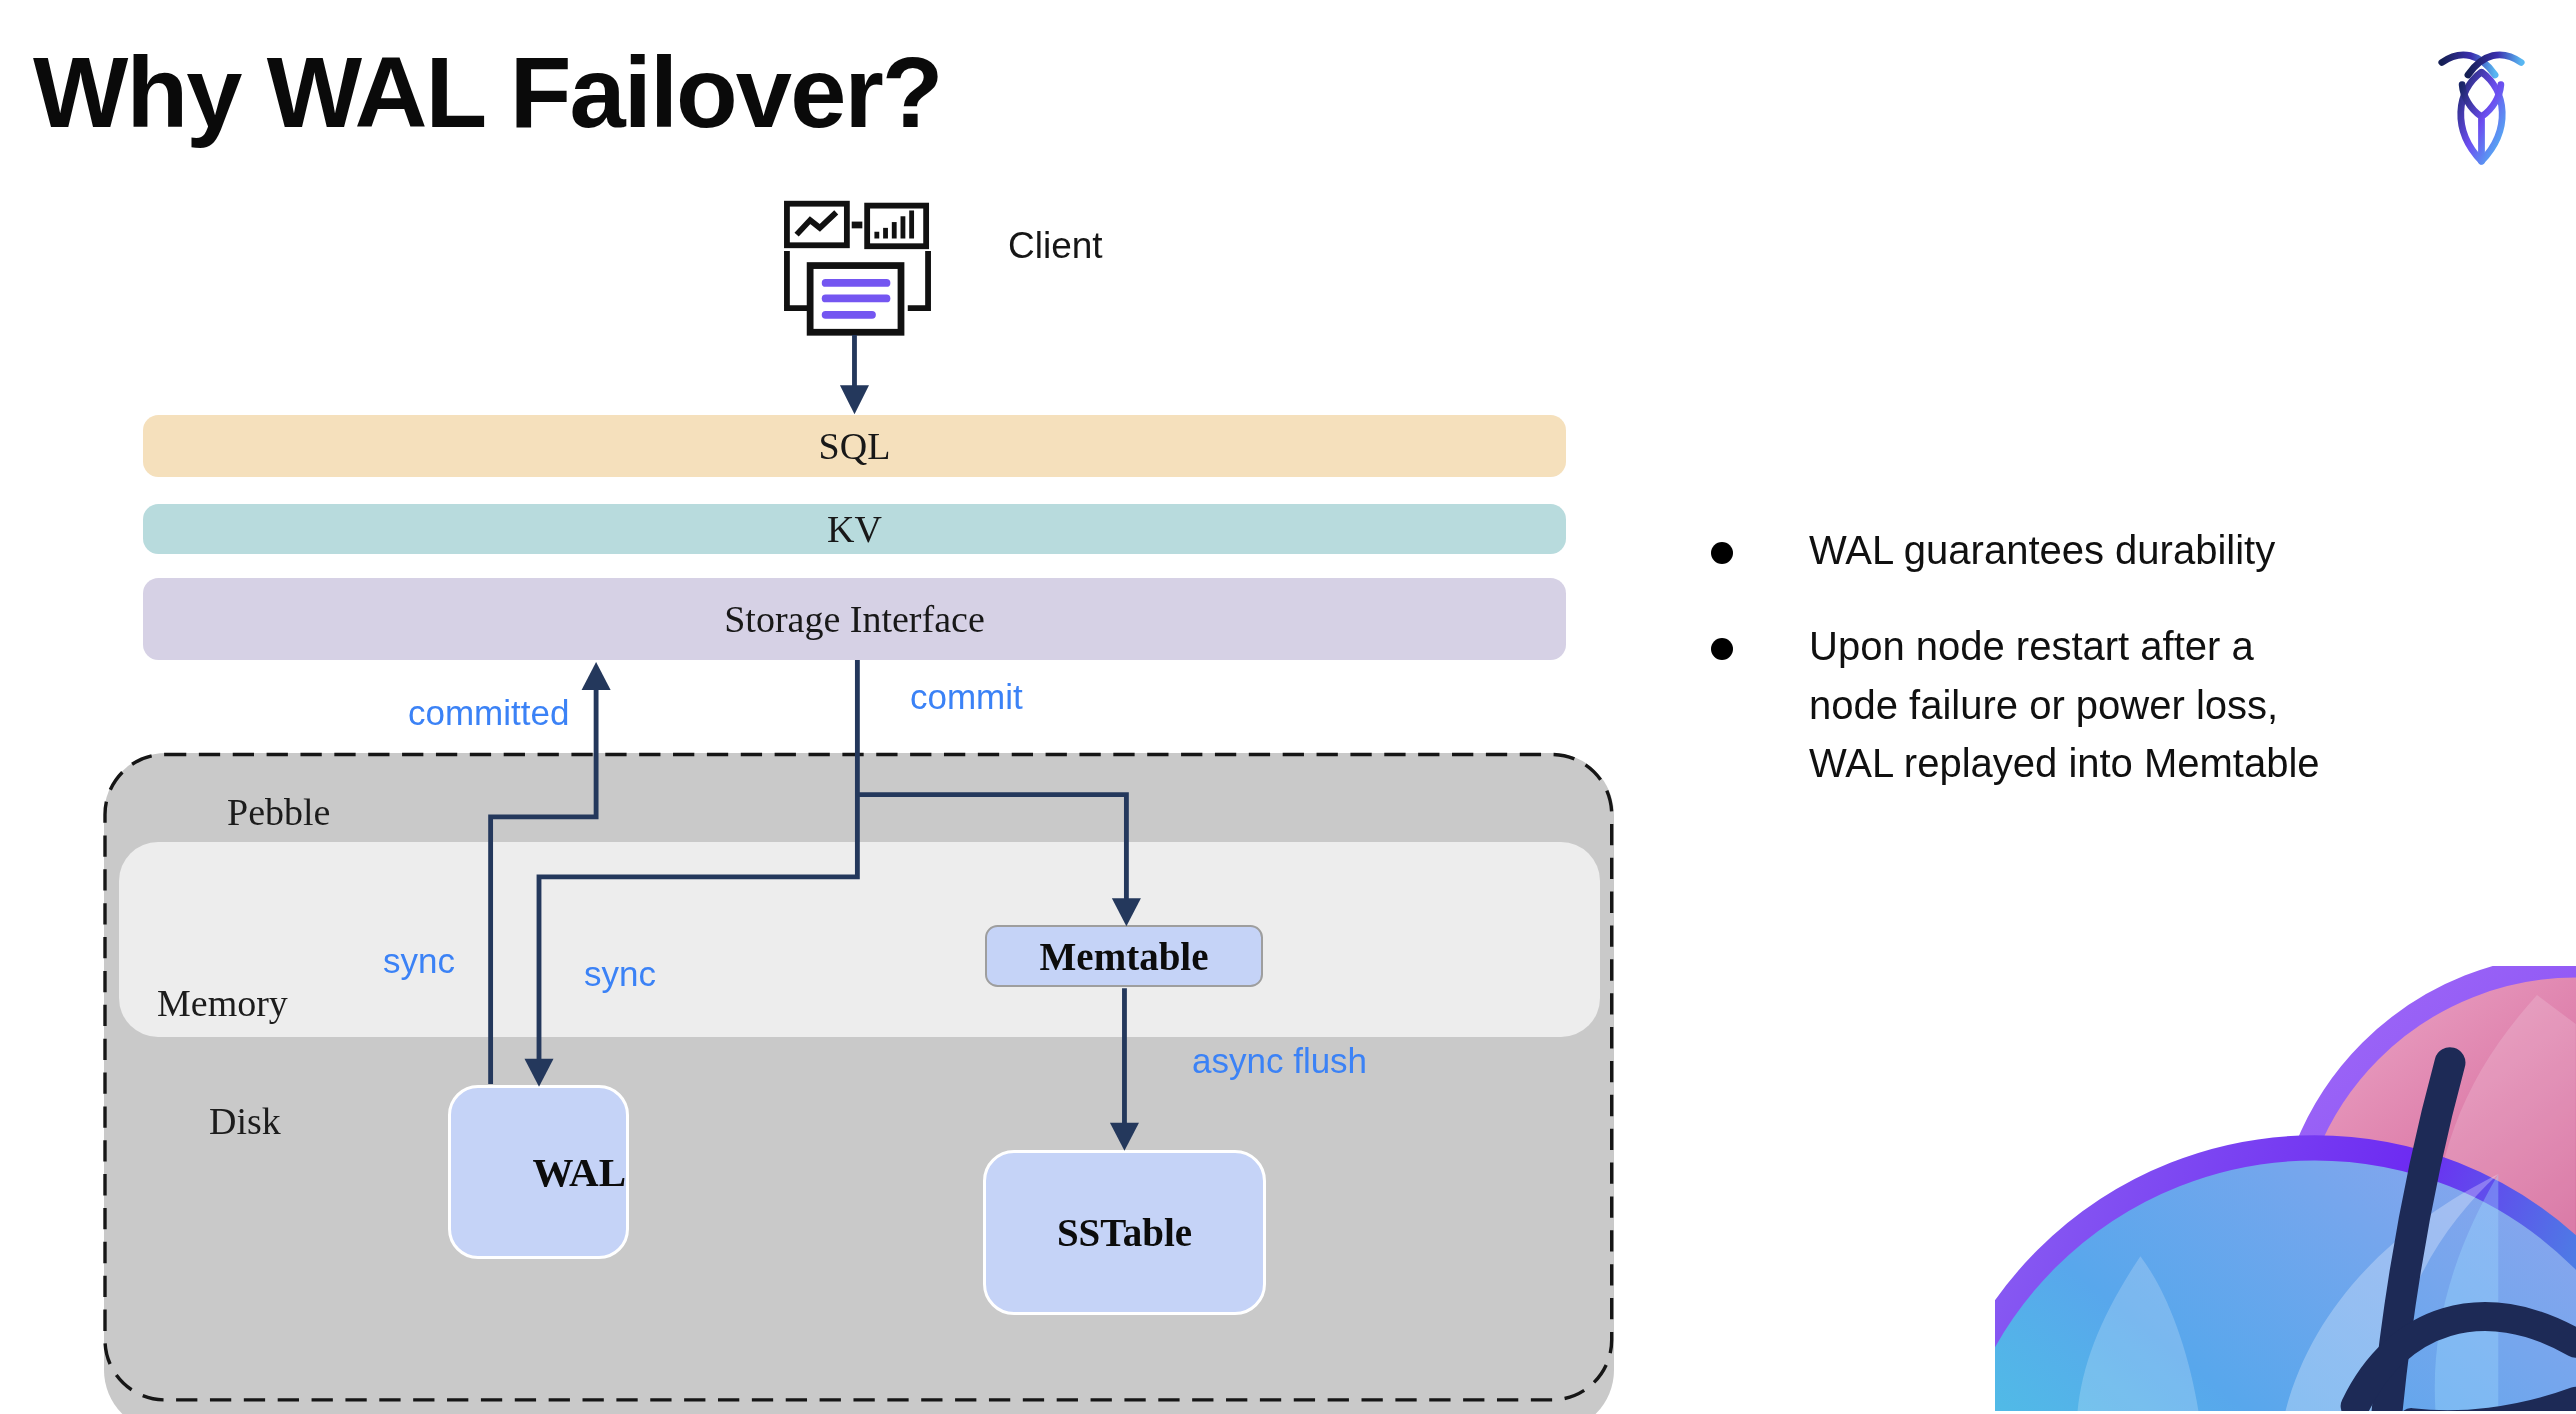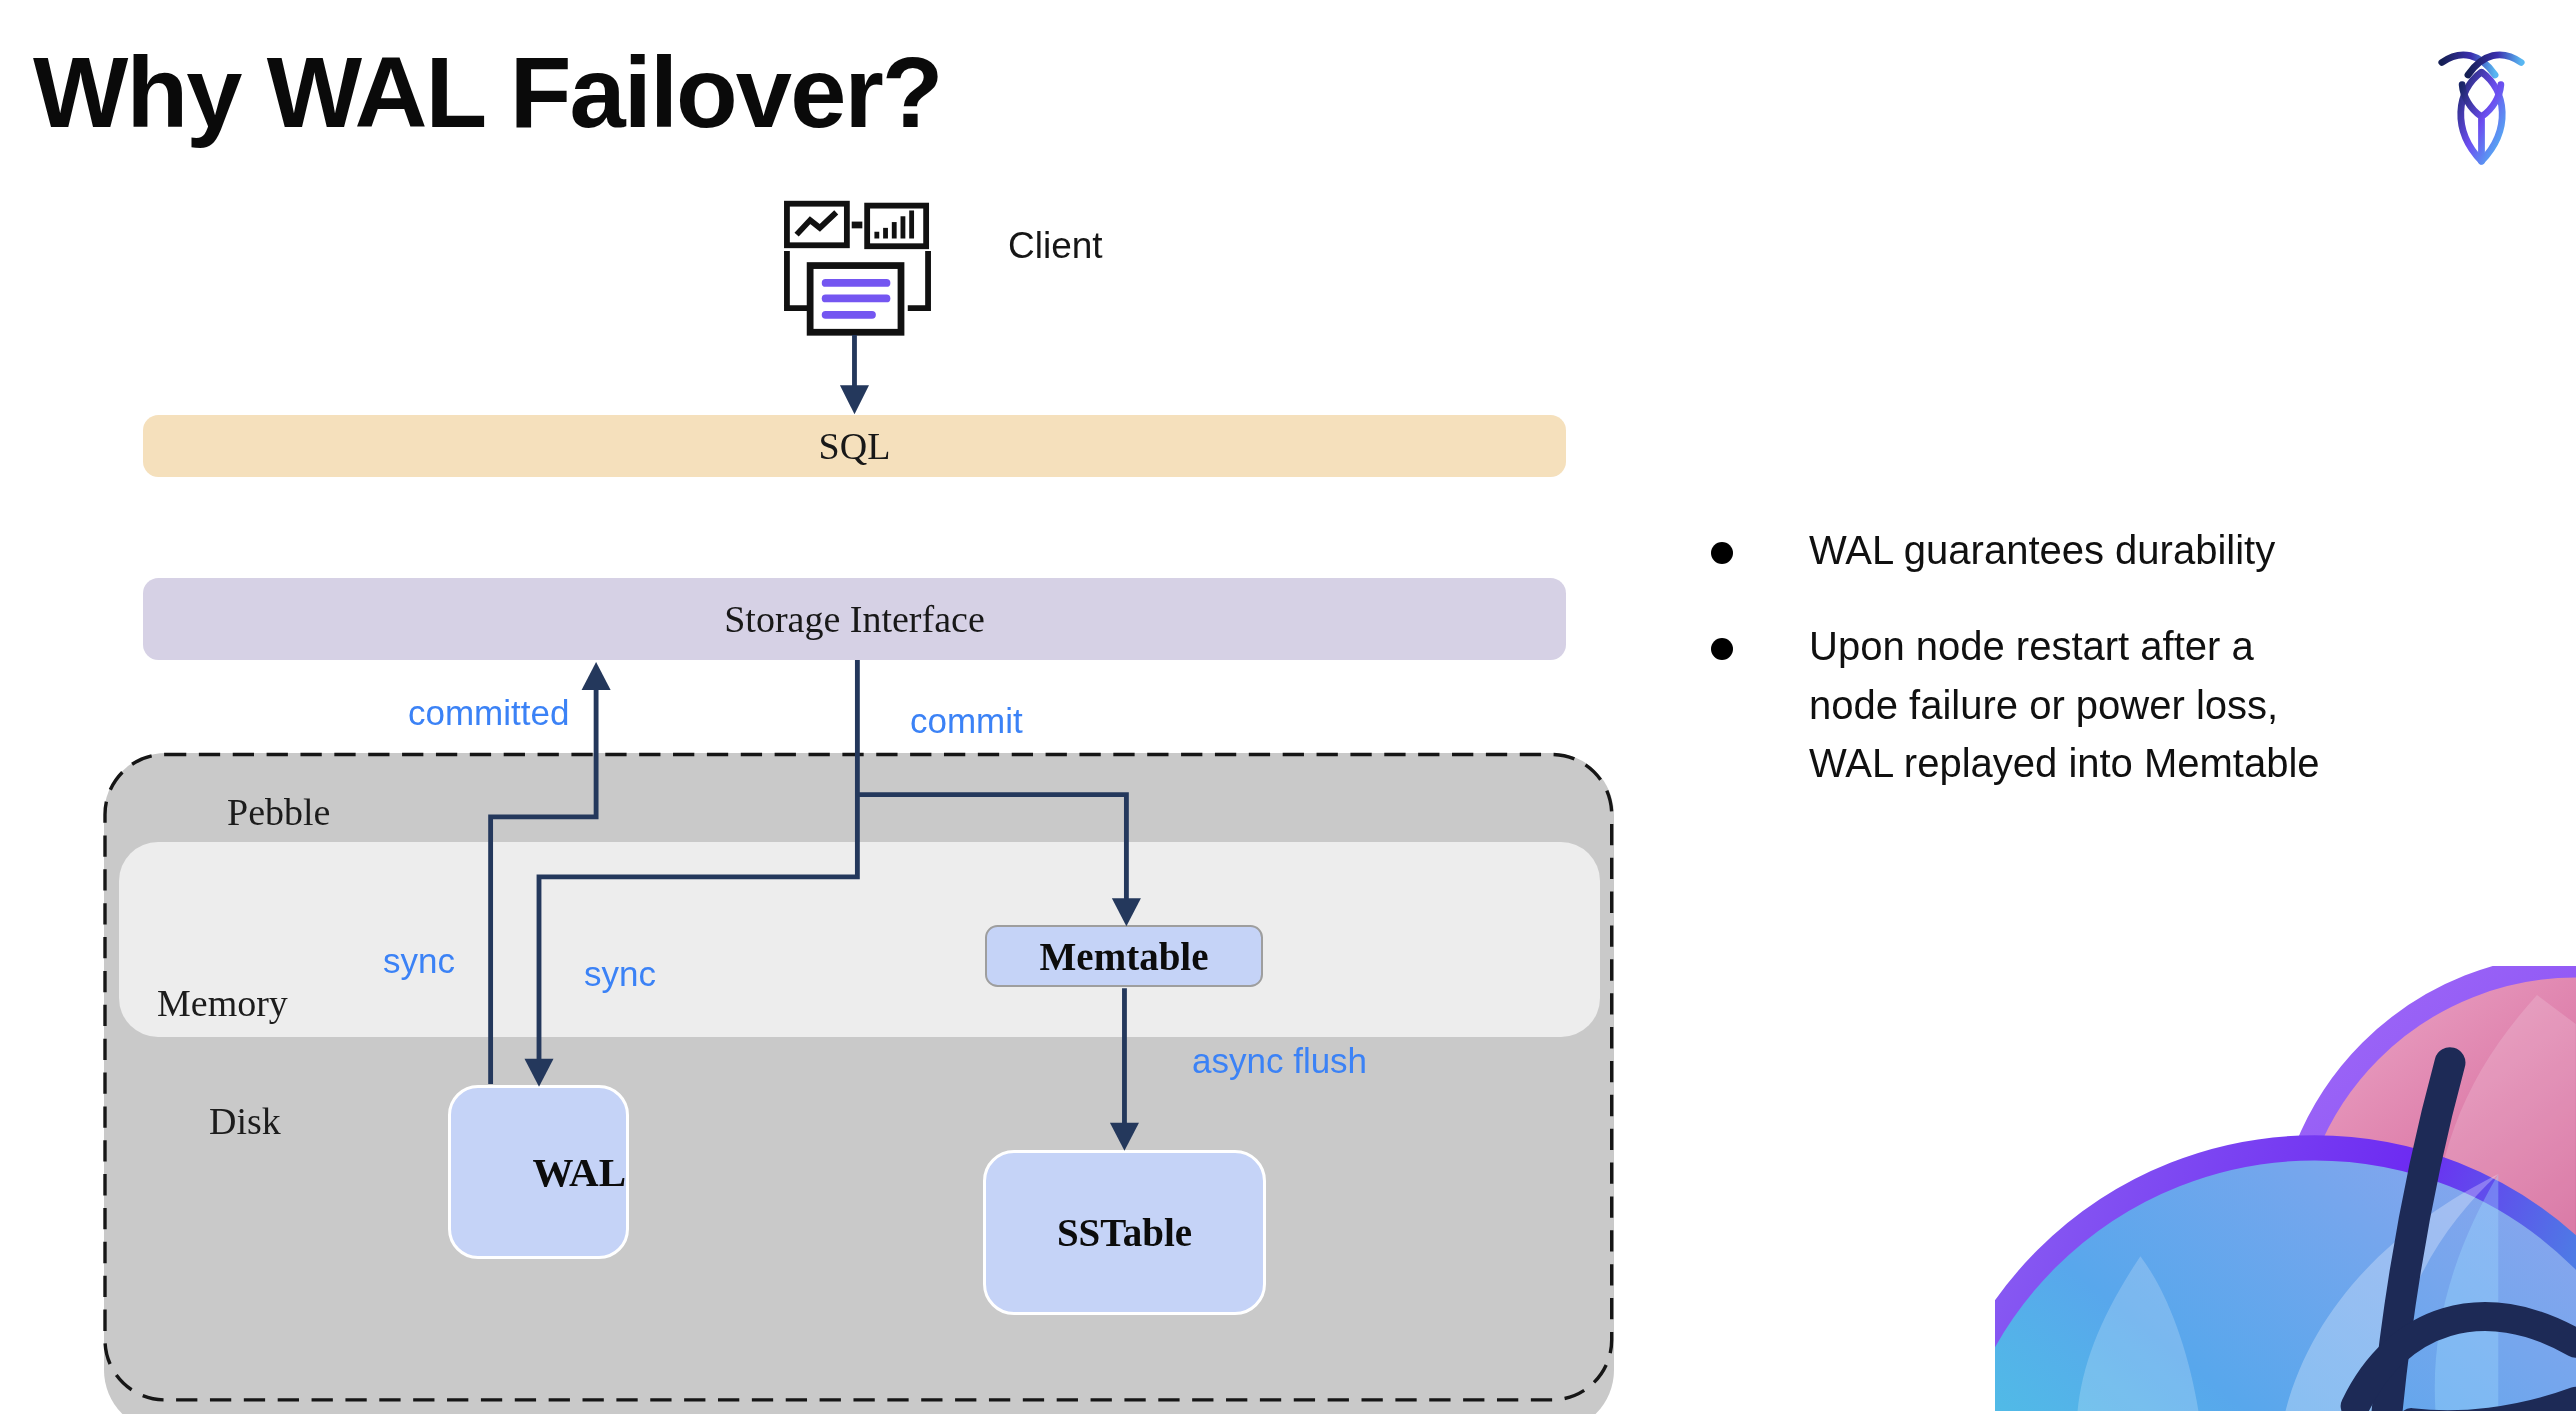--- a/index.html
+++ b/index.html
@@ -44,21 +44,21 @@
   .node {
     position:absolute; display:flex; align-items:center; justify-content:center;
     background:#c5d3f7; font-family:"Liberation Serif", serif; font-weight:bold; color:#0c0c0c;
   }
   .node-wal      { left:344px; top:332px; width:181px; height:174px; border:3.9px solid #ffffff; border-radius:30px; font-size:41px;justify-content:flex-end; }
   .node-memtable { left:881px; top:172px; width:278px; height:62px;  border:2.9px solid #9e9e9e; border-radius:12.6px; font-size:39px; }
   .node-sstable  { left:879px; top:397px; width:283px; height:165px; border:3.9px solid #ffffff; border-radius:31px; font-size:39px; }
 
   .edge-label { position:absolute; font-size:35px; color:#3b82f6; }
   .lbl-committed { left:408px; top:693px; }
-  .lbl-commit    { left:910px; top:701px; }
+  .lbl-commit    { left:910px; top:677px; }
   .lbl-sync-left { left:383px; top:941px; }
   .lbl-sync-right{ left:584px; top:954px; }
   .lbl-async     { left:1192px; top:1041px; }
 
   .connectors { position:absolute; left:0; top:0; pointer-events:none; }
 
   .bullets {
     position:absolute; left:1701px; top:521px; width:832px; list-style:none;
   }
   .bullets li {
@@ -123,20 +123,23 @@
         <line x1="47" y1="91" x2="110" y2="91"></line>
         <line x1="47" y1="107" x2="110" y2="107"></line>
         <line x1="47" y1="124" x2="95" y2="124"></line>
       </g>
     </svg>
   </div>
   <div class="client-label">Client</div>
 
   <div class="layer-bar bar-sql">
     <span>SQL</span>
+  </div>
+  <div class="layer-bar bar-kv">
+    <span>KV</span>
   </div>
   <div class="layer-bar bar-storage">
     <span>Storage Interface</span>
   </div>
 
   <div class="pebble-box">
     <div class="zone-label lbl-pebble">Pebble</div>
     <div class="memory-band"></div>
     <div class="zone-label lbl-memory">Memory</div>
     <div class="zone-label lbl-disk">Disk</div>

